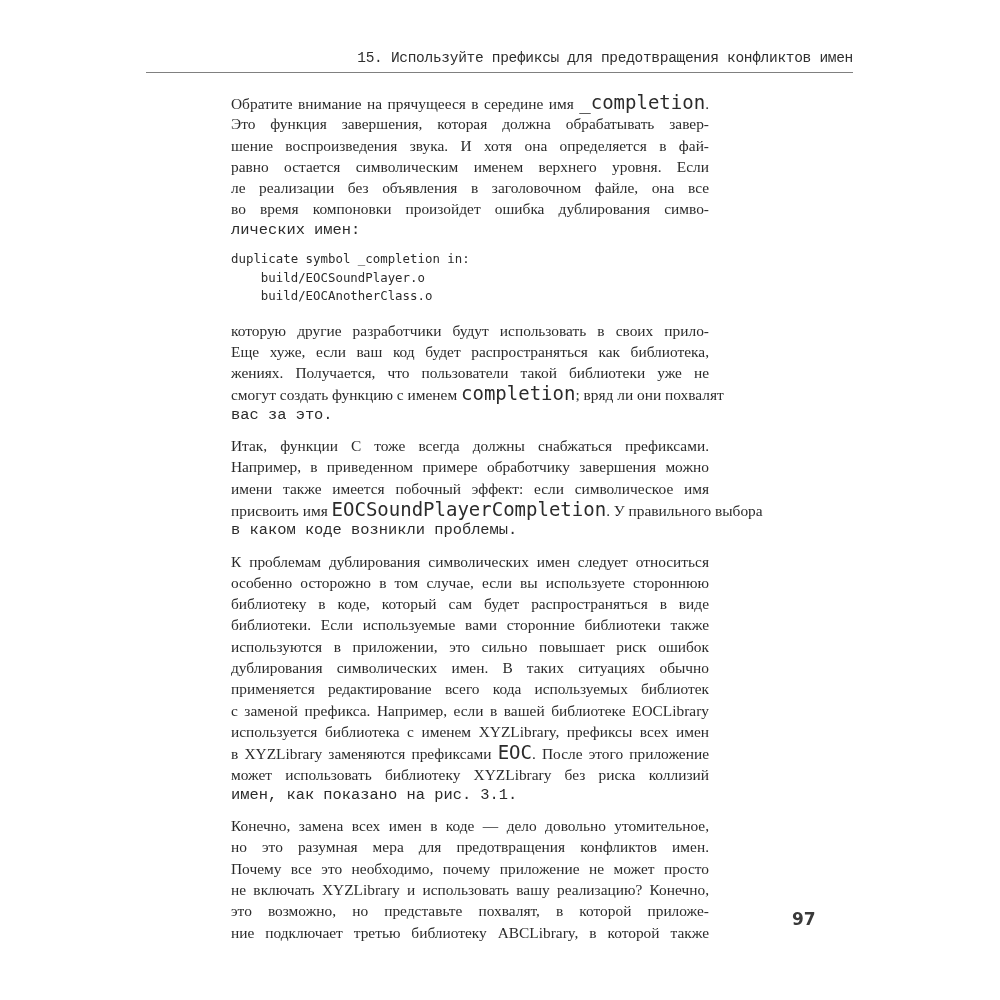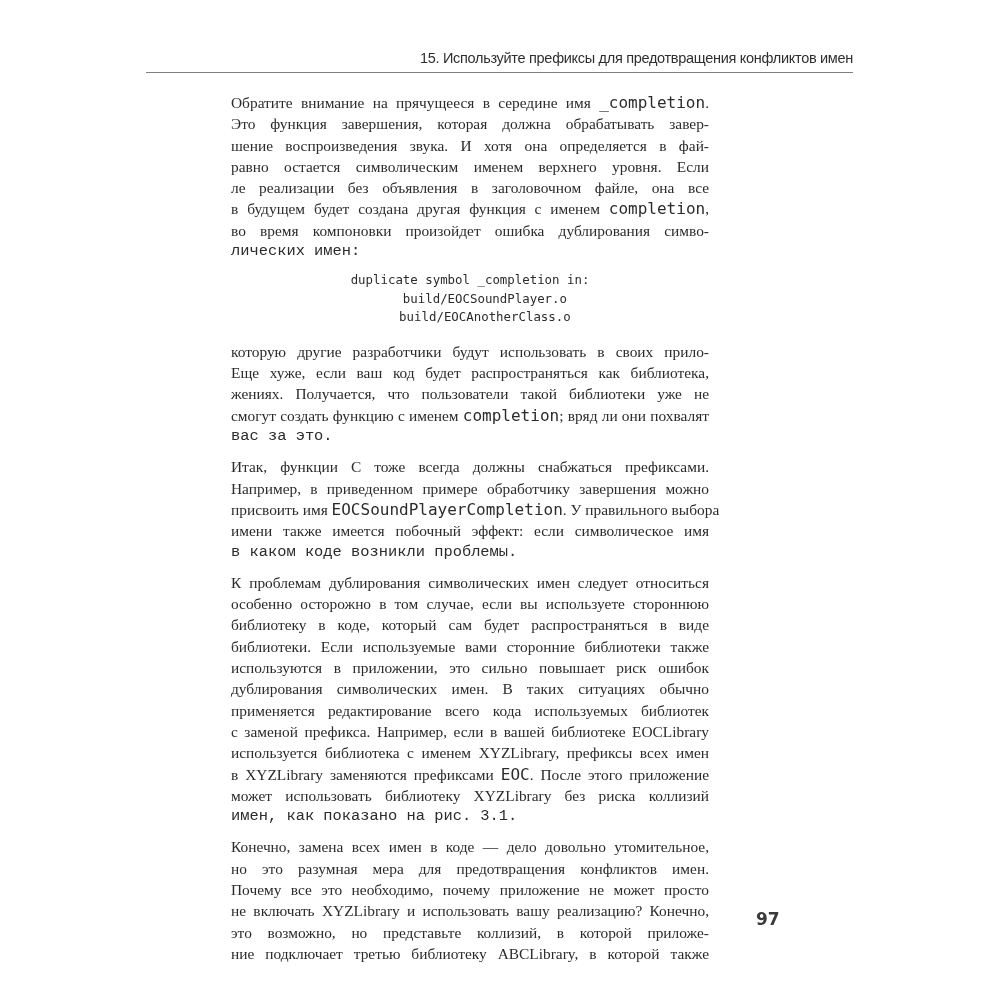--- a/index.html
+++ b/index.html
@@ -1,90 +1,89 @@
 <!DOCTYPE html>
 <html><head>
 <meta charset="utf-8">
 <style>
   html, body { margin: 0; padding: 0; background: #ffffff; }
   body { width: 1000px; height: 1000px; position: relative; overflow: hidden; }
   .header-title {
     position: absolute; left: 0; width: 853px; top: 50px;
     text-align: right;
-    font-family: Liberation Sans, sans-serif; font-size: 14.5px; color: #2e2e2e;
+    font-family: Liberation Mono, monospace; font-size: 14.5px; color: #2e2e2e;
     letter-spacing: -0.3px;
   }
   .header-rule {
     position: absolute; left: 146px; width: 707px; top: 72px; height: 0;
     border-top: 1.6px solid #808080;
   }
   .body-text {
     position: absolute; left: 231px; width: 478px; top: 92px;
     font-family: "Liberation Serif", serif; font-size: 15.4px; color: #2b2b2b;
   }
   .para { margin: 0 0 9px 0; }
   .line {
     display: block; height: 21.3px; line-height: 21.3px;
     text-align: justify; text-align-last: justify; white-space: nowrap;
   }
   .line.last { text-align-last: left; font-family: Liberation Mono, monospace; }
   .line > span { white-space: pre; }
   .mono {
-    font-family: "DejaVu Sans Mono", monospace; font-size: 16px; color: #2b2b2b;
+    font-family: "DejaVu Sans Mono", monospace; font-size: 19px; color: #2b2b2b;
   }
-  .code-block { margin: 8px 0 14px 0; text-align: center; }
+  .code-block { margin: 8px 0 14px 0; }
   .code-line {
     display: block; height: 18.5px; line-height: 18.5px;
     font-family: "DejaVu Sans Mono", monospace; font-size: 12.4px; color: #2b2b2b;
     white-space: pre;
   }
   .page-number {
-    position: absolute; left: 756px; top: 909px;
+    position: absolute; left: 792px; top: 909px;
     font-family: "DejaVu Sans", sans-serif; font-weight: bold; font-size: 17px; color: #3a3a3a;
   }
 </style>
 </head>
 <body>
 
 <div>
   <div class="header-title">15. Используйте префиксы для предотвращения конфликтов имен</div>
   <div class="header-rule"></div>
 </div>
 
 <div class="body-text">
   <div id="paras-before">
       <div class="para">
         <span class="line"><span>Обратите внимание на прячущееся в середине имя </span><span class="mono">_completion</span><span>.</span></span>
         <span class="line"><span>Это функция завершения, которая должна обрабатывать завер-</span></span>
         <span class="line"><span>шение воспроизведения звука. И хотя она определяется в фай-</span></span>
         <span class="line"><span>равно остается символическим именем верхнего уровня. Если</span></span>
         <span class="line"><span>ле реализации без объявления в заголовочном файле, она все</span></span>
-        <span class="line"><span>в будущем будет создана другая функция с именем </span><span class="mono">completion</span><span>,</span></span>
         <span class="line"><span>во время компоновки произойдет ошибка дублирования симво-</span></span>
         <span class="line last"><span>лических имен:</span></span>
       </div>
     </div>
   <div class="code-block">
     <span class="code-line">duplicate symbol _completion in:</span>
     <span class="code-line">    build/EOCSoundPlayer.o</span>
     <span class="code-line">    build/EOCAnotherClass.o</span>
   </div>
   <div id="paras-after">
       <div class="para">
         <span class="line"><span>которую другие разработчики будут использовать в своих прило-</span></span>
         <span class="line"><span>Еще хуже, если ваш код будет распространяться как библиотека,</span></span>
         <span class="line"><span>жениях. Получается, что пользователи такой библиотеки уже не</span></span>
         <span class="line"><span>смогут создать функцию с именем </span><span class="mono">completion</span><span>; вряд ли они похвалят</span></span>
         <span class="line last"><span>вас за это.</span></span>
       </div>
       <div class="para">
         <span class="line"><span>Итак, функции C тоже всегда должны снабжаться префиксами.</span></span>
         <span class="line"><span>Например, в приведенном примере обработчику завершения можно</span></span>
+        <span class="line"><span>имени также имеется побочный эффект: если символическое имя</span></span>
         <span class="line"><span>присвоить имя </span><span class="mono">EOCSoundPlayerCompletion</span><span>. У правильного выбора</span></span>
-        <span class="line"><span>имени также имеется побочный эффект: если символическое имя</span></span>
         <span class="line last"><span>в каком коде возникли проблемы.</span></span>
       </div>
       <div class="para">
         <span class="line"><span>К проблемам дублирования символических имен следует относиться</span></span>
         <span class="line"><span>особенно осторожно в том случае, если вы используете стороннюю</span></span>
         <span class="line"><span>библиотеку в коде, который сам будет распространяться в виде</span></span>
         <span class="line"><span>библиотеки. Если используемые вами сторонние библиотеки также</span></span>
         <span class="line"><span>используются в приложении, это сильно повышает риск ошибок</span></span>
         <span class="line"><span>дублирования символических имен. В таких ситуациях обычно</span></span>
         <span class="line"><span>применяется редактирование всего кода используемых библиотек</span></span>
@@ -92,19 +91,19 @@
         <span class="line"><span>используется библиотека с именем XYZLibrary, префиксы всех имен</span></span>
         <span class="line"><span>в XYZLibrary заменяются префиксами </span><span class="mono">EOC</span><span>. После этого приложение</span></span>
         <span class="line"><span>может использовать библиотеку XYZLibrary без риска коллизий</span></span>
         <span class="line last"><span>имен, как показано на рис. 3.1.</span></span>
       </div>
       <div class="para">
         <span class="line"><span>Конечно, замена всех имен в коде — дело довольно утомительное,</span></span>
         <span class="line"><span>но это разумная мера для предотвращения конфликтов имен.</span></span>
         <span class="line"><span>Почему все это необходимо, почему приложение не может просто</span></span>
         <span class="line"><span>не включать XYZLibrary и использовать вашу реализацию? Конечно,</span></span>
-        <span class="line"><span>это возможно, но представьте коллизий, в которой приложе-</span></span>
+        <span class="line"><span>это возможно, но представьте похвалят, в которой приложе-</span></span>
         <span class="line"><span>ние подключает третью библиотеку ABCLibrary, в которой также</span></span>
       </div>
     </div>
 </div>
 
 <div class="page-number">97</div>
 
 </body></html>

